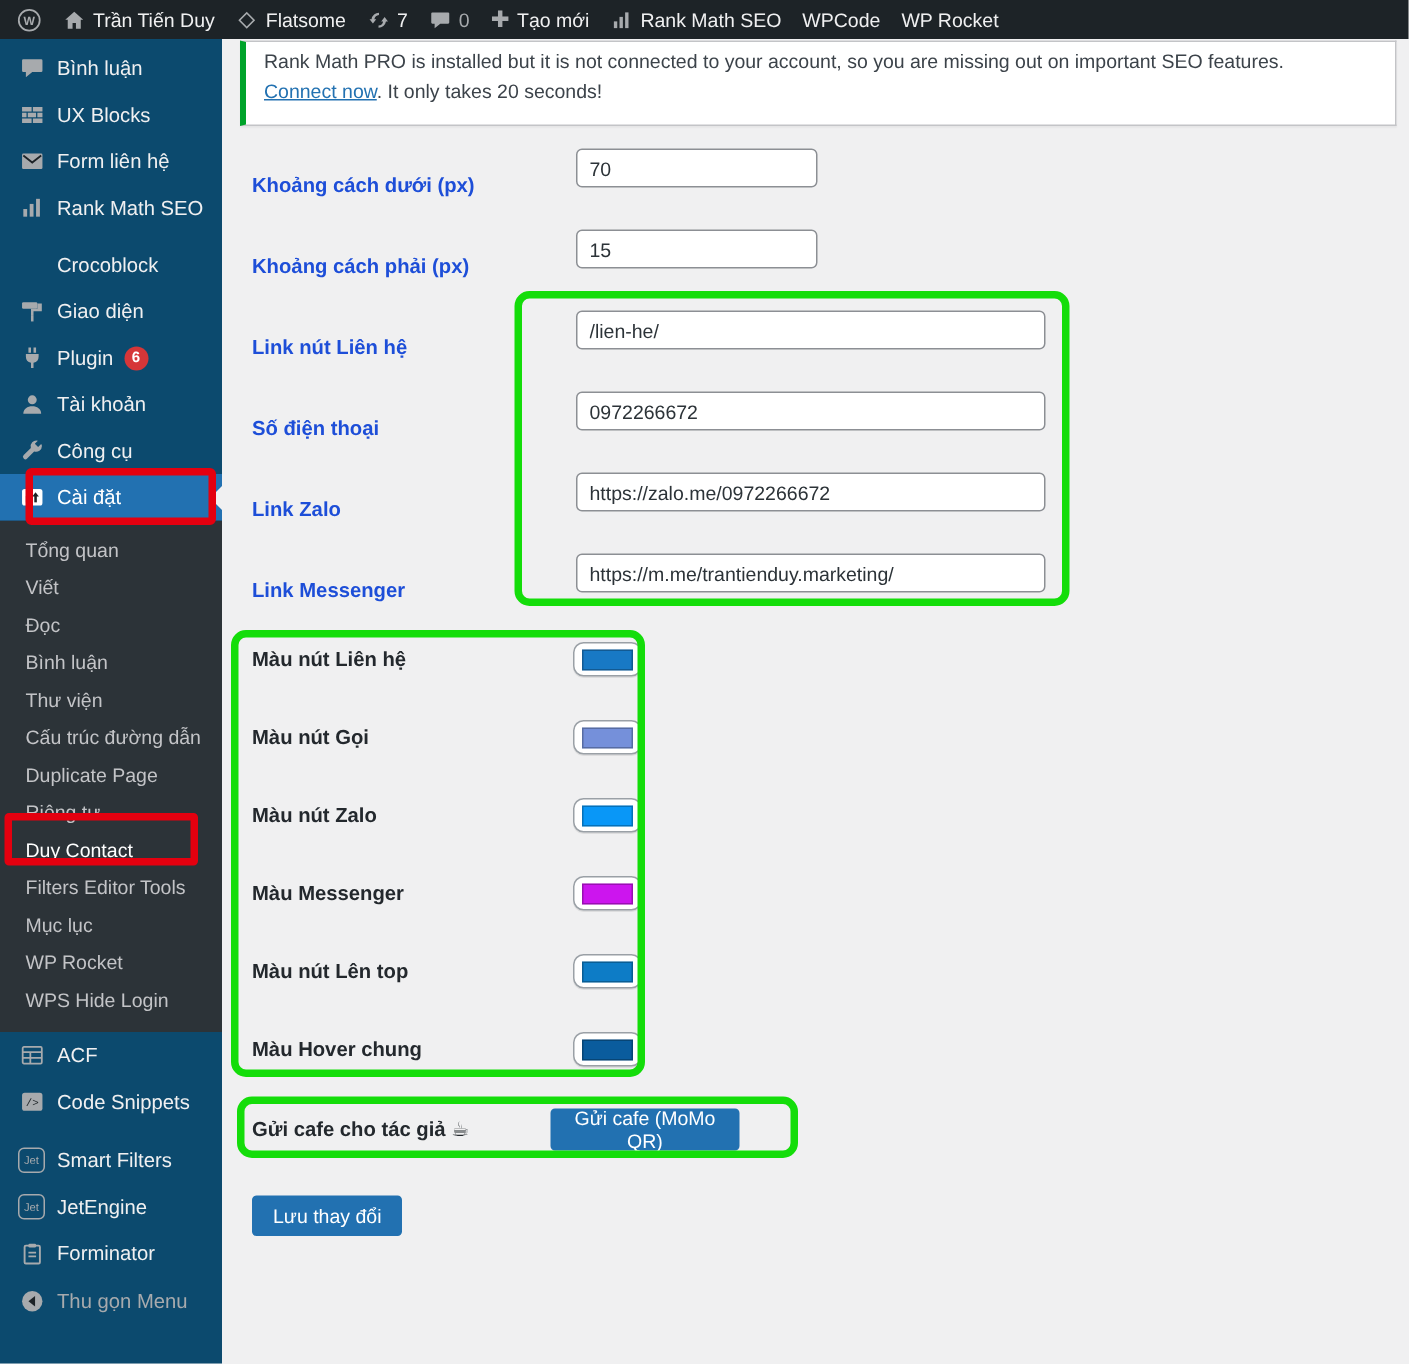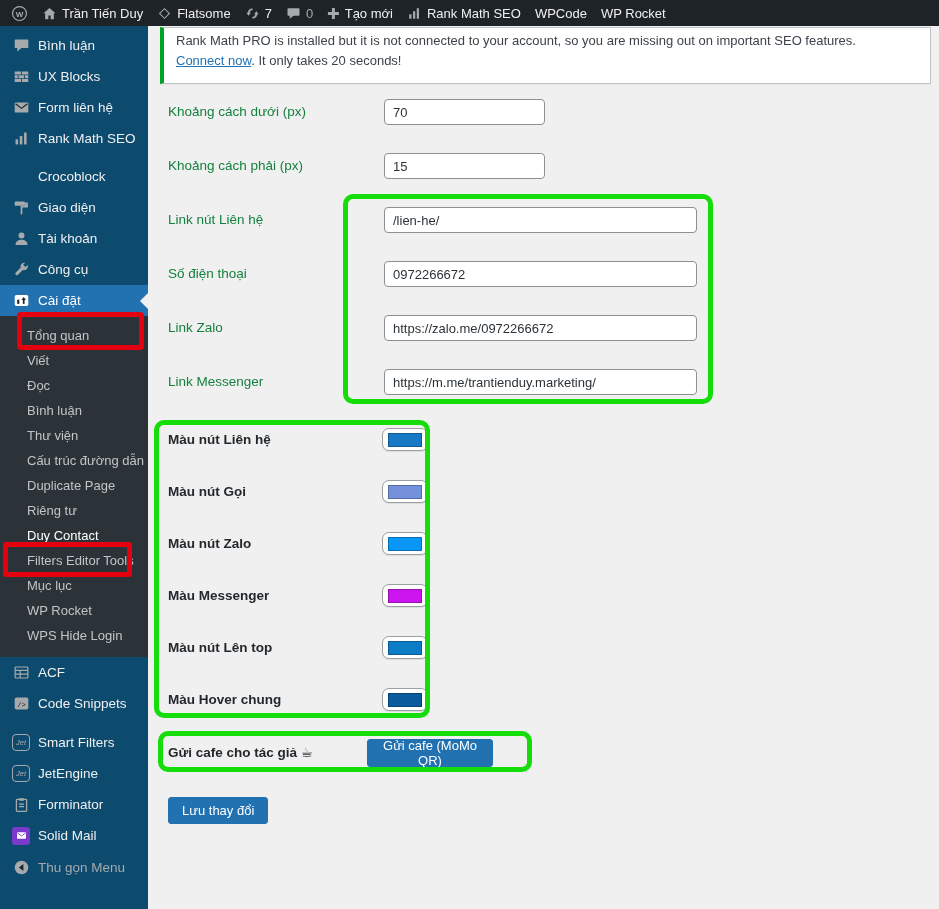--- a/index.html
+++ b/index.html
@@ -22,36 +22,36 @@
   .m-icon{width:18px;height:18px;margin-right:8px;flex:none;display:flex;align-items:center;justify-content:center;color:#a7aaad;}
   .m-label{white-space:nowrap;}
   .m-item.active{background:#2271b1;color:#fff;}
   .m-item.active .m-icon{color:#fff;}
   .m-item.active::after{content:'';position:absolute;right:0;top:50%;transform:translateY(-50%);
     border:8px solid transparent;border-right-color:#f0f0f1;border-left-width:0;}
   .m-section{margin-top:7px;display:flex;align-items:center;height:31px;padding-left:38px;color:#f0f0f1;}
   .badge{background:#d63638;color:#fff;border-radius:50%;min-width:16px;height:16px;line-height:16px;
     text-align:center;font-size:10px;margin-left:7px;font-weight:700;}
   #submenu{background:#2c3338;padding:7px 0 9px 0;}
-  .sm-item{display:block;height:25px;line-height:25px;padding-left:27px;color:#c3c4c7;font-size:13px;cursor:pointer;white-space:nowrap;}
+  .sm-item{display:block;height:25px;line-height:25px;padding-left:17px;color:#c3c4c7;font-size:13px;cursor:pointer;white-space:nowrap;}
   .sm-item.active{color:#fff;font-weight:400;}
   .gap8{height:8px;}
   .collapse{margin-top:1px;color:#a7aaad;}
   .jet-box{width:18px;height:17px;border:1.5px solid currentColor;border-radius:4px;
-    font-size:7.5px;font-style:italic;display:flex;align-items:center;justify-content:center;}
+    font-size:7.5px;display:flex;align-items:center;justify-content:center;}
   .solidmail-box{width:18px;height:18px;background:#7a3bcd;border-radius:3px;display:flex;align-items:center;justify-content:center;}
 
   
   #content{position:absolute;left:152px;top:26px;width:787px;height:680px;background:#f0f0f1;}
   #notice{position:absolute;left:8px;top:1px;width:771px;height:57px;background:#fff;
     border:1px solid #c3c4c7;border-left:4px solid #00a32a;box-shadow:0 1px 1px rgba(0,0,0,.04);
     padding:3px 12px;font-size:13px;color:#3c434a;line-height:20px;overflow:hidden;}
   #notice a{color:#2271b1;text-decoration:underline;cursor:pointer;}
   .frow{position:absolute;left:16px;height:26px;}
-  .flabel{position:absolute;left:0;top:0;line-height:26px;font-weight:400;font-size:13.5px;color:#15803d;white-space:nowrap;}
+  .flabel{position:absolute;left:0;top:12px;line-height:26px;font-weight:700;font-size:13.5px;color:#1d4ed8;white-space:nowrap;}
   .finput{position:absolute;left:216px;top:0;height:26px;border:1px solid #8c8f94;border-radius:4px;
     background:#fff;padding:12px 8px;font-size:13px;color:#2c3338;font-family:inherit;}
   .finput.short{width:161px;}
   .finput.long{width:313px;}
   .crow{position:absolute;left:16px;height:23px;}
   .clabel{position:absolute;left:0;top:0;line-height:23px;font-weight:600;font-size:13.5px;color:#23282d;white-space:nowrap;}
   .swatch{position:absolute;left:214px;top:0;width:46px;height:23px;background:#fff;border:1px solid #9aa0a6;
     border-radius:7px;display:flex;align-items:center;justify-content:center;cursor:pointer;box-shadow:0 1px 0 rgba(0,0,0,.08);}
   .swatch-fill{width:34px;height:14px;border:1px solid rgba(0,0,0,.25);}
   .btn{background:#2271b1;border:1px solid #2271b1;color:#fff;font-size:13px;border-radius:3px;
@@ -186,20 +186,29 @@
     <span class="m-icon">
       <svg width="17" height="17" viewBox="0 0 20 20" fill="currentColor">
           <rect x="2" y="3" width="12" height="5" rx="1"></rect>
           <path d="M14 4h3.5v6H11v3H9v-5h5z"></path>
           <rect x="9" y="13" width="2" height="5"></rect>
         </svg>
     </span>
     <span class="m-label">Giao diện</span>
   </div>
 
+  <div class="m-item">
+    <span class="m-icon">
+      <svg width="17" height="17" viewBox="0 0 20 20" fill="currentColor">
+          <path d="M7 2h2v4H7zM11 2h2v4h-2zM5 7h10v2a5 5 0 01-4 4.9V18H9v-4.1A5 5 0 015 9z"></path>
+        </svg>
+    </span>
+    <span class="m-label">Plugin</span>
+    <span class="badge">6</span>
+  </div>
 
   <div class="m-item">
     <span class="m-icon">
       <svg width="17" height="17" viewBox="0 0 20 20" fill="currentColor">
           <circle cx="10" cy="6.5" r="3.5"></circle>
           <path d="M3 17.5c0-4 3.2-6 7-6s7 2 7 6z"></path>
         </svg>
     </span>
     <span class="m-label">Tài khoản</span>
   </div>
@@ -281,31 +290,20 @@
     <span class="m-icon">
       <svg width="17" height="17" viewBox="0 0 20 20" fill="currentColor">
           <rect x="4" y="4" width="12" height="14" rx="1" fill="none" stroke="currentColor" stroke-width="1.5"></rect>
           <rect x="7" y="2.5" width="6" height="3" rx="1"></rect>
           <path d="M7 9.5h6M7 12.5h6" stroke="currentColor" stroke-width="1.3"></path>
         </svg>
     </span>
     <span class="m-label">Forminator</span>
   </div>
 
-  <div class="m-item">
-    <span class="m-icon">
-      <span class="solidmail-box">
-          <svg width="11" height="11" viewBox="0 0 20 20">
-            <rect x="2" y="4" width="16" height="12" rx="1" fill="#fff"></rect>
-            <path d="M3 5.5l7 5.5 7-5.5" stroke="#7a3bcd" stroke-width="1.6" fill="none"></path>
-          </svg>
-        </span>
-    </span>
-    <span class="m-label">Solid Mail</span>
-  </div>
 
   <div class="m-item collapse">
     <span class="m-icon">
       <svg width="17" height="17" viewBox="0 0 20 20" fill="currentColor">
           <circle cx="10" cy="10" r="8"></circle>
           <path d="M12.2 5.8L7 10l5.2 4.2z" fill="#1d2327"></path>
         </svg>
     </span>
     <span class="m-label">Thu gọn Menu</span>
   </div>

